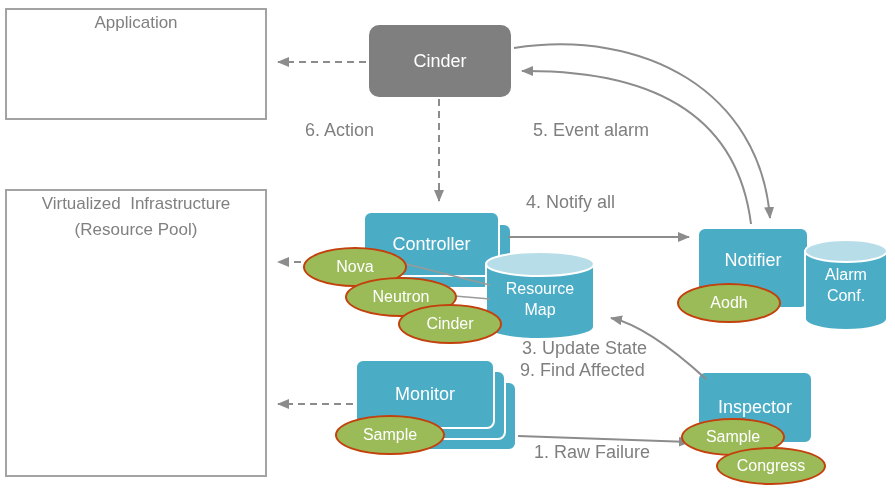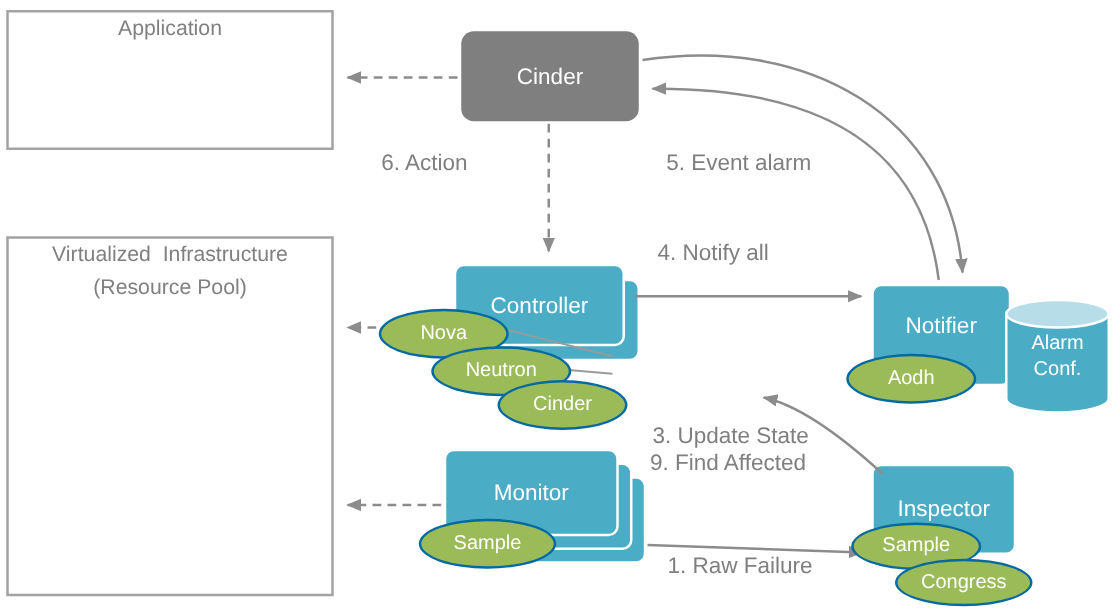--- a/index.html
+++ b/index.html
@@ -30,21 +30,21 @@
     box-sizing:border-box; color:#ffffff; font-size:18px;
     display:flex; align-items:center; justify-content:center;
   }
   .cyl { position:absolute; }
   .cyl svg { position:absolute; left:0; top:0; }
   .cyl-label {
     position:absolute; left:0; right:0; color:#ffffff; text-align:center;
     font-size:16px; line-height:1.3;
   }
   .ellipse {
-    position:absolute; background:#9BBB59; border:2px solid #0369a1; border-radius:50%;
+    position:absolute; background:#9BBB59; border:2px solid #c2410c; border-radius:50%;
     box-sizing:border-box; color:#ffffff; font-size:16px;
     display:flex; align-items:center; justify-content:center;
   }
   .flow-label {
     position:absolute; color:#7f7f7f; font-size:18px; white-space:nowrap;
   }
   .arrows { position:absolute; left:0; top:0; pointer-events:none; }
 </style>
 </head>
 <body>
@@ -90,20 +90,30 @@
       <div>Alarm</div>
       <div>Conf.</div>
     </div>
   </div>
 
   <div class="bluebox" style="left:697px; top:371px; width:116px; height:73px;">
     <span>Inspector</span>
   </div>
 
 
+  <div class="cyl" style="left:485px; top:251px; width:110px; height:90px;">
+    <svg width="110" height="90" viewBox="0 0 110 90">
+      <path d="M1,13 L1,76 A54,12 0 0 0 109,76 L109,13 Z" fill="#4BACC6" stroke="#ffffff" stroke-width="2"></path>
+      <ellipse cx="55" cy="13" rx="54" ry="12" fill="#B7DEE8" stroke="#ffffff" stroke-width="2"></ellipse>
+    </svg>
+    <div class="cyl-label" style="top:28px;">
+      <div>Resource</div>
+      <div>Map</div>
+    </div>
+  </div>
 
   <svg class="arrows" width="895" height="489" viewBox="0 0 895 489">
     <defs>
       <marker id="ah" markerUnits="userSpaceOnUse" markerWidth="13" markerHeight="11" refX="11" refY="5" orient="auto">
         <path d="M0,0 L12,5 L0,10 Z" fill="#8C8C8C"></path>
       </marker>
     </defs>
 
     <line x1="398" y1="262" x2="490" y2="285" stroke="#9a9a9a" stroke-width="1.5"></line>
     <line x1="443" y1="295" x2="490" y2="299" stroke="#9a9a9a" stroke-width="1.5"></line>

